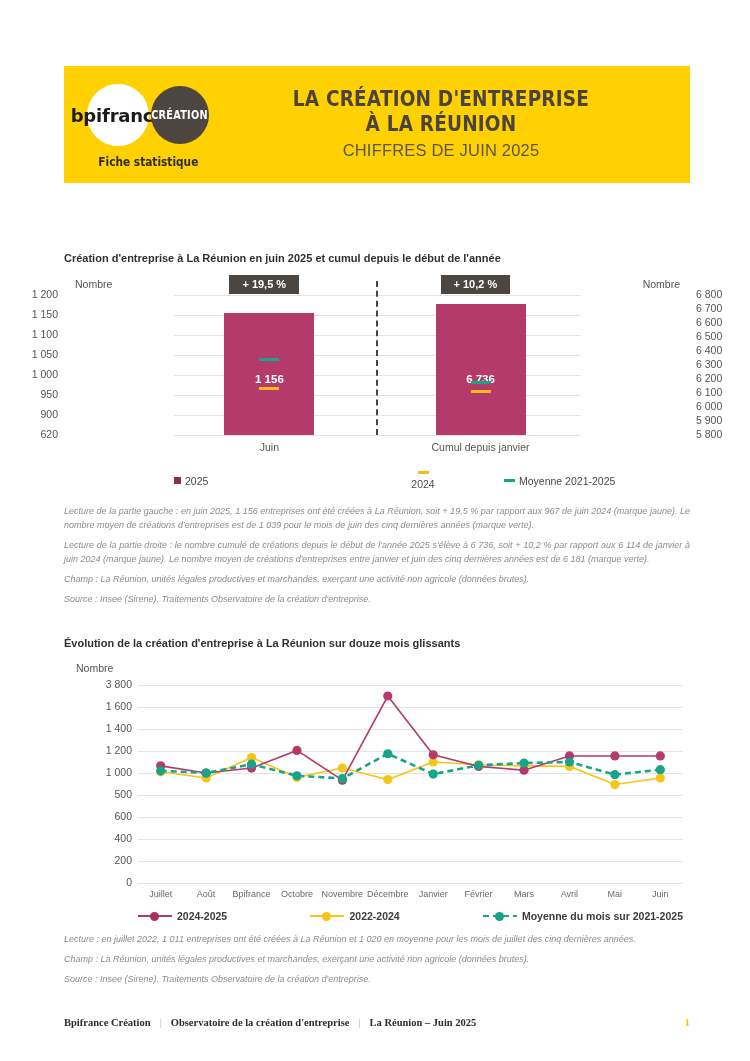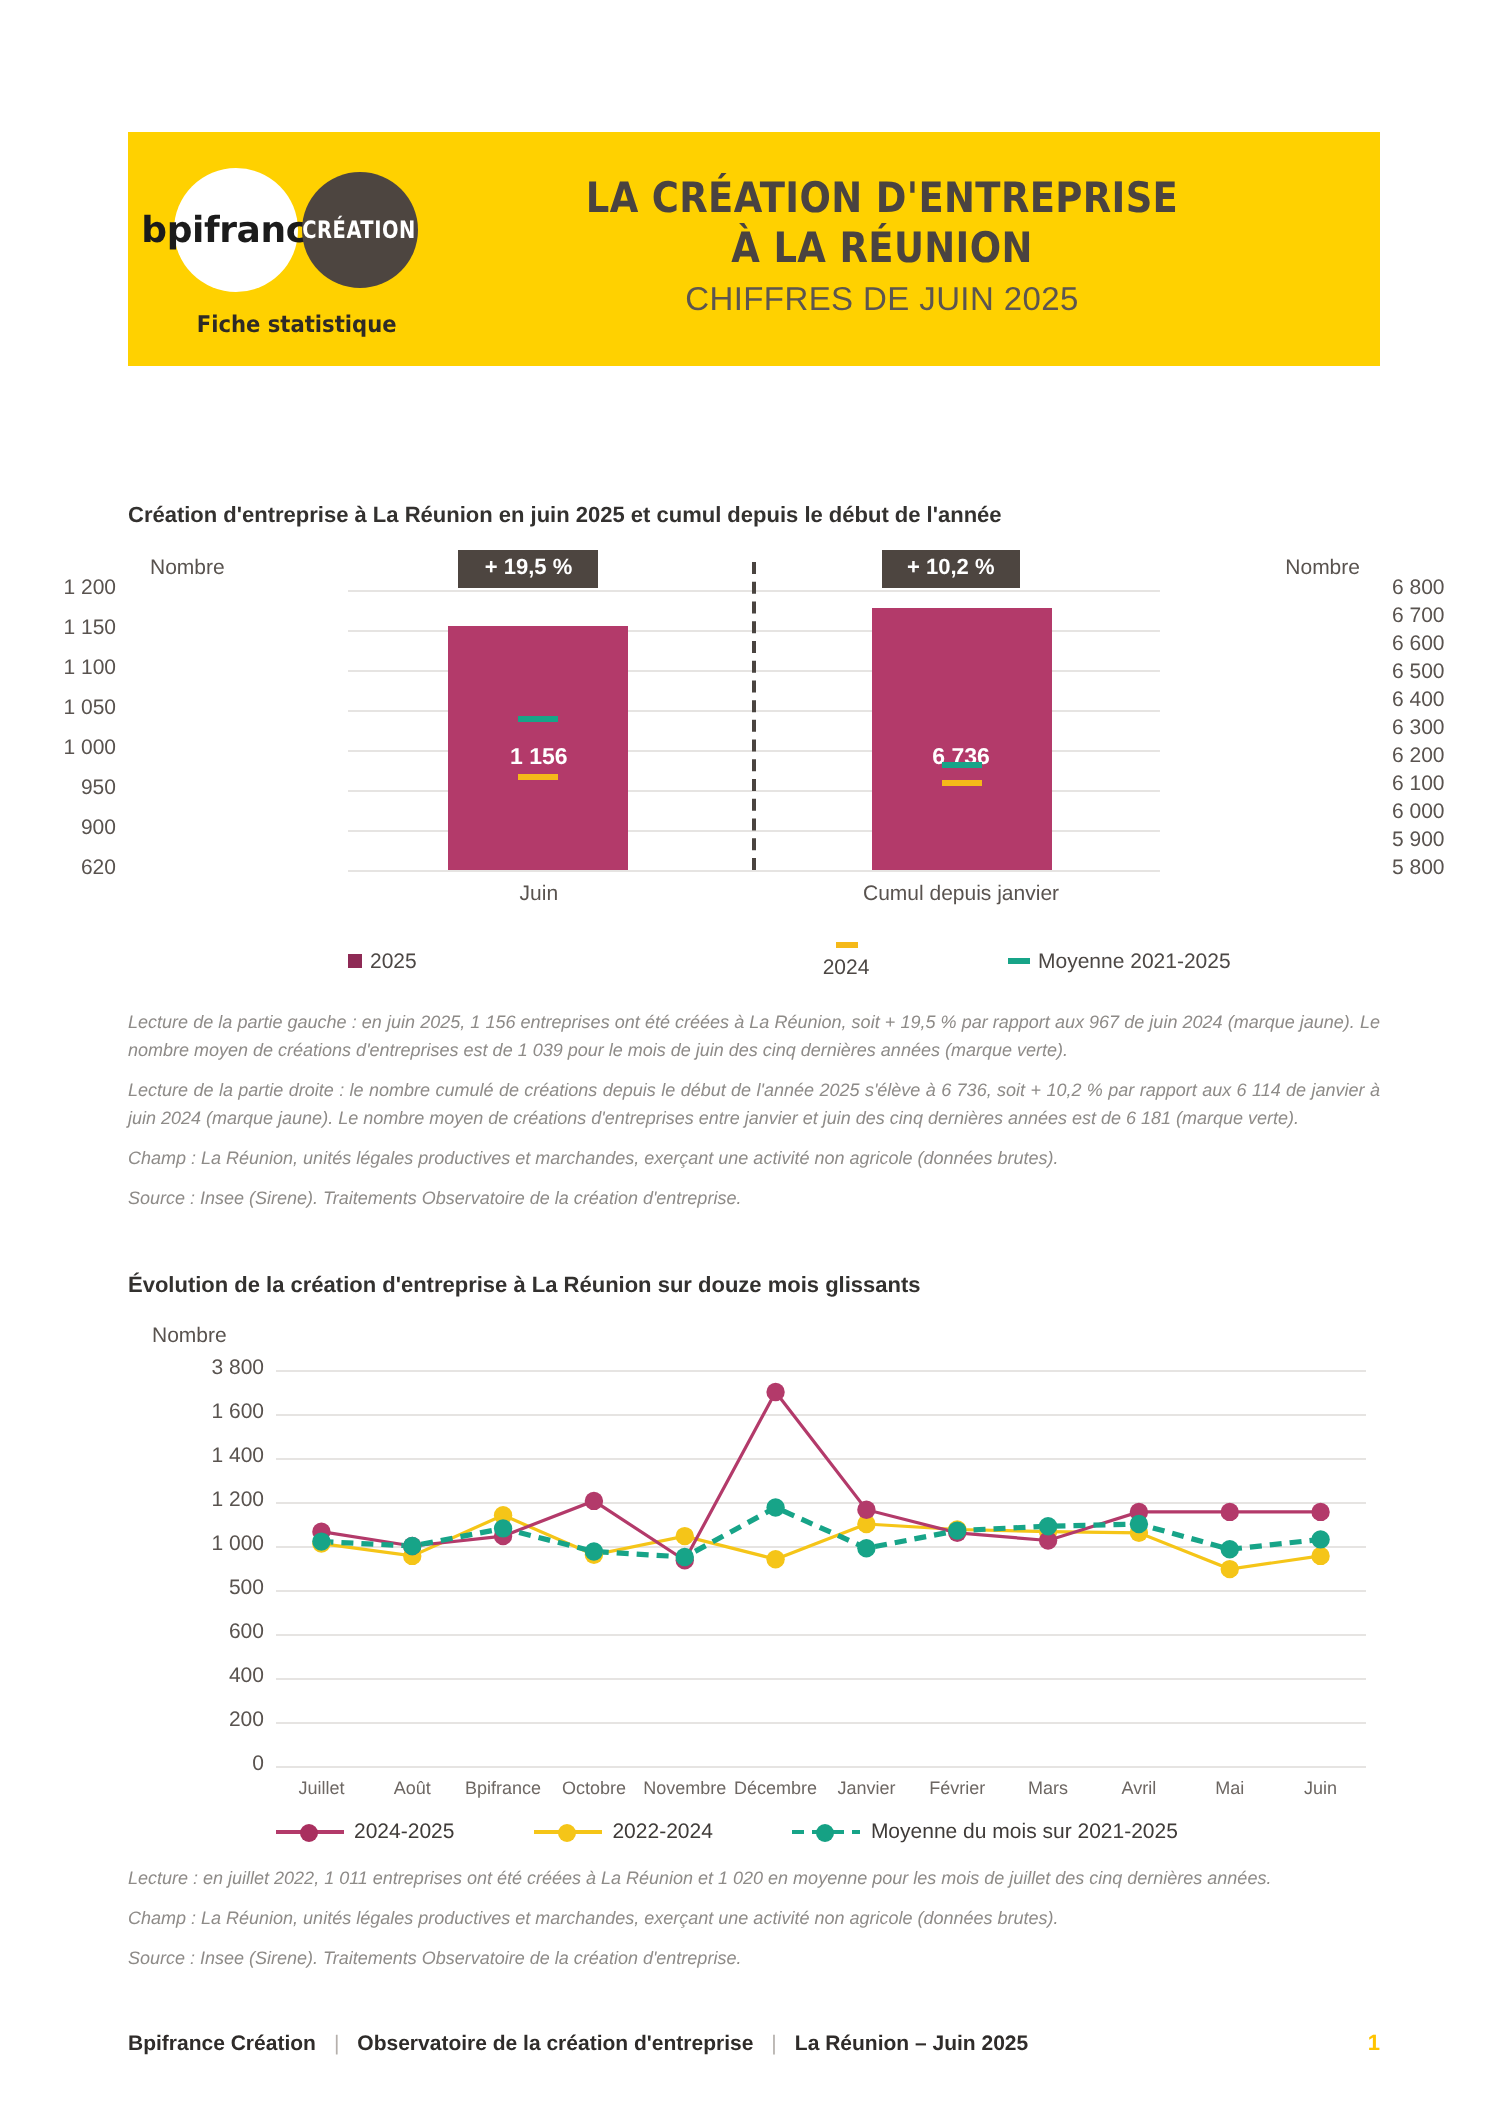--- a/index.html
+++ b/index.html
@@ -284,24 +284,25 @@
     color: #6d6763;
     text-align: center;
     font-family: "Liberation Sans", sans-serif;
   }
   .c2-legend {
     position: absolute;
     left: 74px;
     top: 248px;
     width: 545px;
     display: flex;
-    justify-content: flex-start;
-    gap: 40px;
+    justify-content: space-between;
+    gap: 28px;
     font-size: 10.5px;
     color: #3f3b38;
+    font-weight: bold;
   }
   .c2-legend .item { display: flex; align-items: center; gap: 5px; }
   .lg-line { position: relative; width: 34px; height: 10px; display: inline-block; }
   .lg-line::before {
     content: "";
     position: absolute; left: 0; top: 4px; width: 34px; height: 2px;
   }
   .lg-line.pink::before  { background: #b33a6a; }
   .lg-line.yellow::before{ background: #F5C518; }
   .lg-line.green::before {
@@ -318,21 +319,21 @@
   .footer {
     position: absolute;
     left: 64px;
     top: 1016px;
     width: 626px;
     display: flex;
     align-items: center;
     font-size: 10.5px;
     font-weight: 700;
     color: #2f2c2a;
-    font-family: Liberation Sans, sans-serif;
+    font-family: Liberation Serif, serif;
   }
   .footer .sep { color: #b5b0ac; margin: 0 9px; font-weight: 400; }
   .footer .pagenum {
     margin-left: auto;
     color: #FFC400;
     font-weight: 700;
     font-size: 11px;
   }
 </style>
 </head>

